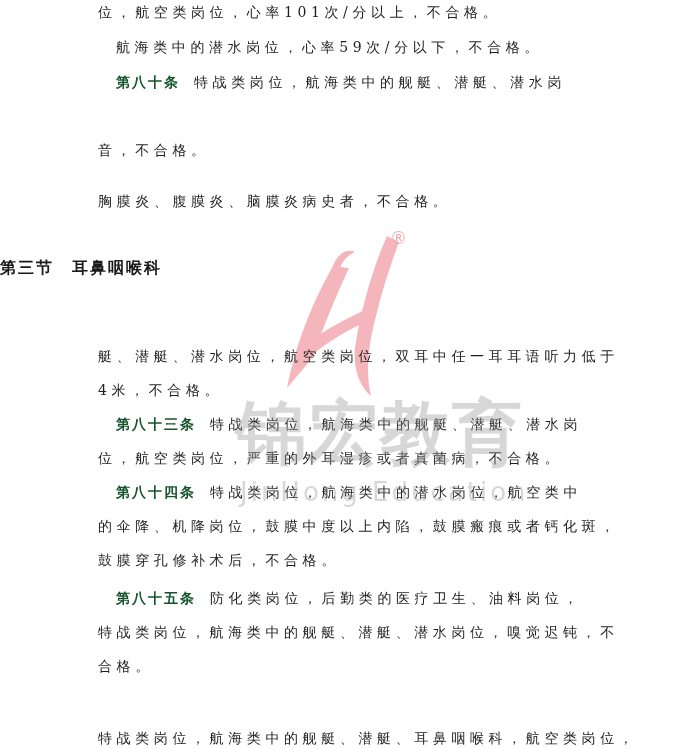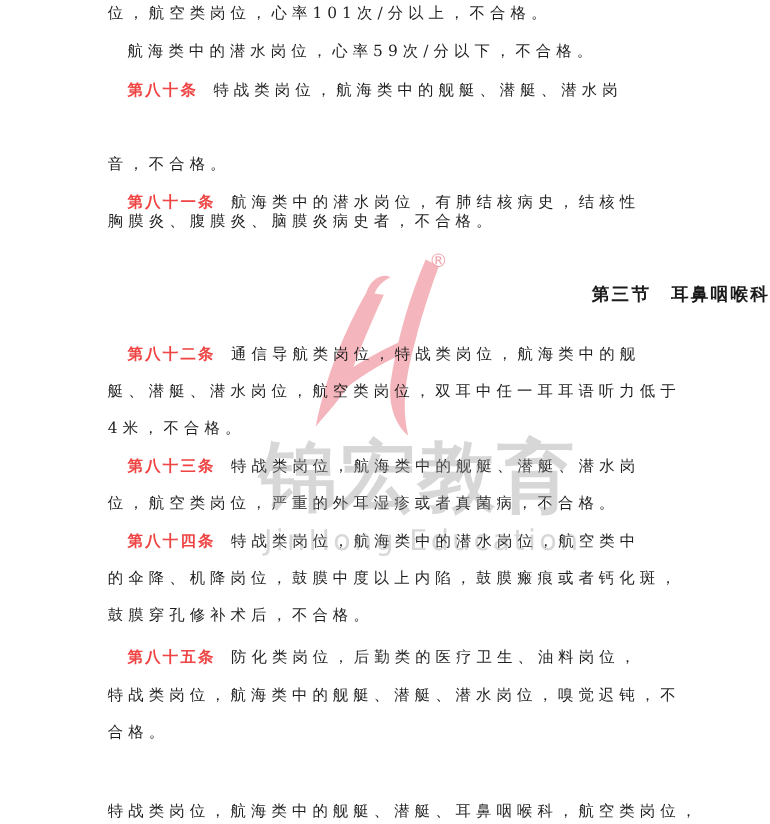--- a/index.html
+++ b/index.html
@@ -28,27 +28,27 @@
     line-height: 22px;
     letter-spacing: 4.6px;
     white-space: nowrap;
     color: #1f1f1f;
   }
   .indent { left: 116px; width: 486px; }
   .art {
     font-family: "DejaVu Sans", "Liberation Sans", sans-serif;
     font-weight: bold;
     letter-spacing: 2px;
-    color: #ef4444;
+    color: #14532d;
     margin-right: 14px;
   }
   .heading {
     position: absolute;
     left: 0; width: 700px;
-    text-align: right;
+    text-align: left;
     font-size: 16px;
     line-height: 22px;
     letter-spacing: 2px;
     color: #1a1a1a;
     font-weight: bold;
   }
   .heading .sp { display: inline-block; width: 18px; }
 
   .wm-logo {
     position: absolute;
@@ -102,32 +102,26 @@
   <div class="wm-reg">®</div>
 
   <div class="line" style="top:1px">位，航空类岗位，心率101次/分以上，不合格。</div>
   <div class="line indent" style="top:36px">航海类中的潜水岗位，心率59次/分以下，不合格。</div>
 
   <div class="line indent" style="top:71px">
     <span class="art">第八十条</span><span>特战类岗位，航海类中的舰艇、潜艇、潜水岗</span>
   </div>
   <div class="line" style="top:139px">音，不合格。</div>
 
-  <div class="line indent" style="top:173px">
-    <span class="art">第八十一条</span><span>航海类中的潜水岗位，有肺结核病史，结核性</span>
-  </div>
   <div class="line" style="top:190px">胸膜炎、腹膜炎、脑膜炎病史者，不合格。</div>
 
   <div class="heading" style="top:257px">
     <span>第三节</span><span class="sp"></span><span>耳鼻咽喉科</span>
   </div>
 
-  <div class="line indent" style="top:311px">
-    <span class="art">第八十二条</span><span>通信导航类岗位，特战类岗位，航海类中的舰</span>
-  </div>
   <div class="line" style="top:345px">艇、潜艇、潜水岗位，航空类岗位，双耳中任一耳耳语听力低于</div>
   <div class="line" style="top:379px">4米，不合格。</div>
 
   <div class="line indent" style="top:413px">
     <span class="art">第八十三条</span><span>特战类岗位，航海类中的舰艇、潜艇、潜水岗</span>
   </div>
   <div class="line" style="top:447px">位，航空类岗位，严重的外耳湿疹或者真菌病，不合格。</div>
 
   <div class="line indent" style="top:481px">
     <span class="art">第八十四条</span><span>特战类岗位，航海类中的潜水岗位，航空类中</span>

